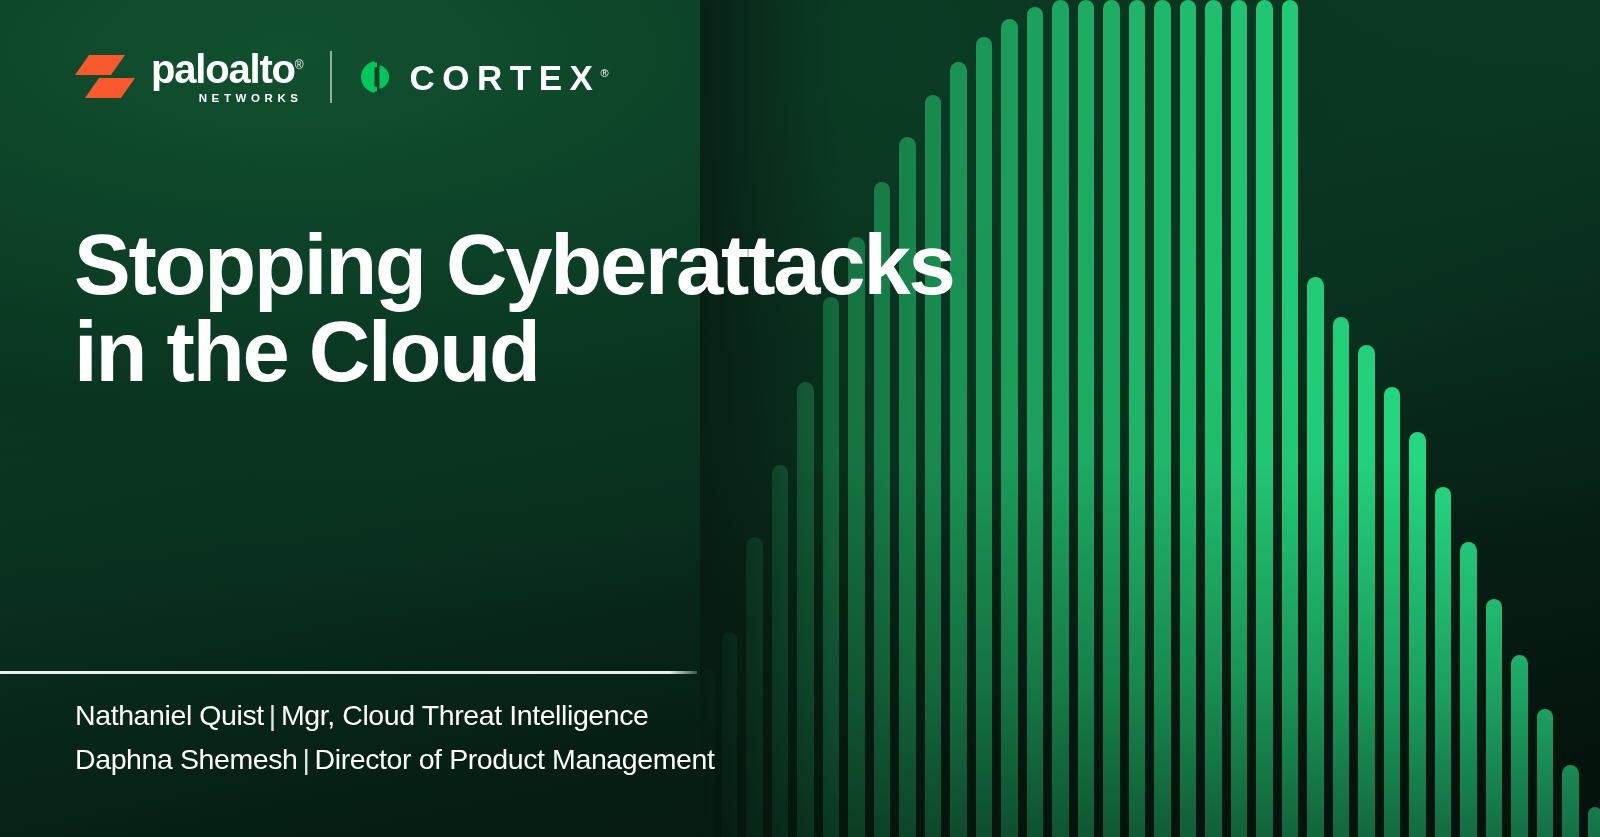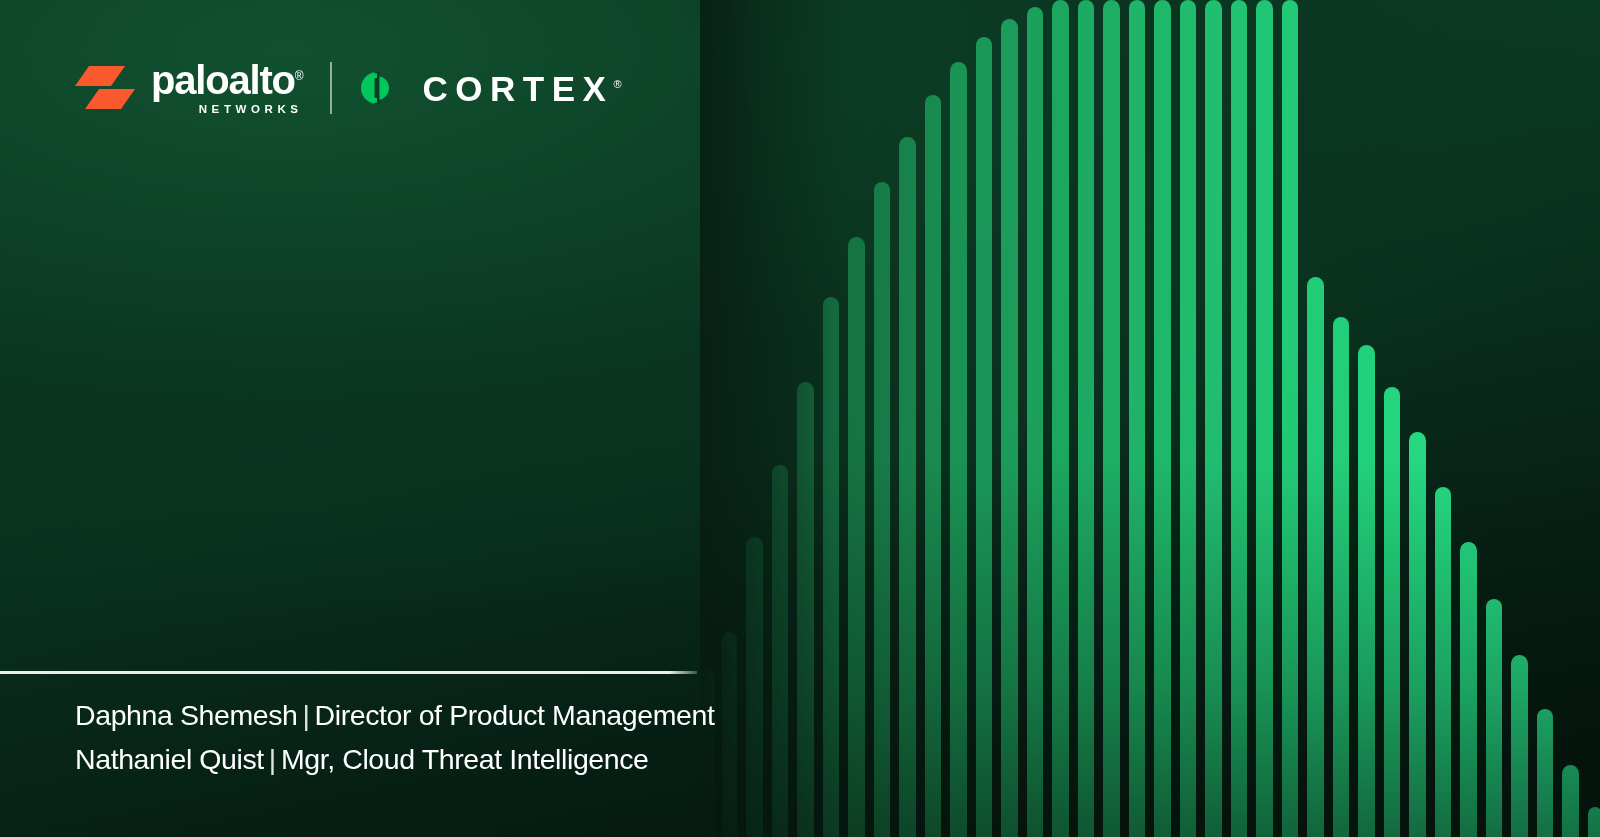--- a/index.html
+++ b/index.html
@@ -54,21 +54,21 @@
     pointer-events: none;
     background: linear-gradient(180deg,
         rgba(4,18,11,0) 55%,
         rgba(4,18,11,0.28) 82%,
         rgba(4,18,11,0.55) 100%);
   }
 
   
   .logo-row {
     position: absolute;
-    top: 57px;
+    top: 46px;
     left: 75px;
     display: flex;
     align-items: center;
     height: 62px;
   }
   .pan-logo { display: flex; align-items: center; }
   .pan-mark { width: 63px; height: 44px; flex: none; }
   .pan-word {
     margin-left: 13px;
     display: flex;
@@ -100,21 +100,21 @@
   .logo-sep {
     width: 2px;
     height: 52px;
     background: rgba(255,255,255,0.55);
     margin: 0 27px 0 26px;
     flex: none;
   }
   .cortex-logo { display: flex; align-items: center; }
   .cortex-mark { width: 36px; height: 36px; flex: none; }
   .cortex-word {
-    margin-left: 28px;
+    margin-left: 15px;
     font-size: 35px;
     font-weight: bold;
     color: #ffffff;
     letter-spacing: 7.5px;
     line-height: 1;
   }
   .cortex-reg {
     font-size: 11px;
     vertical-align: super;
     font-weight: normal;
@@ -248,22 +248,24 @@
         <rect x="15.5" y="2" width="5" height="32" fill="#0b3d24"></rect>
         <path d="M18 3.2 A14.8 14.8 0 0 0 18 32.8 L18 28 A10 10 0 0 1 18 8 Z" fill="#00C65E"></path>
         <path d="M20.8 8.6 A10 10 0 0 1 20.8 27.4 L20.8 8.6 Z" fill="#00C65E"></path>
       </svg>
       <div class="cortex-word"><span>CORTEX</span><span class="cortex-reg">®</span></div>
     </div>
 
   </div>
 
   <div class="headline">
+    <h1 class="title">Stopping Cyberattacks
+in the Cloud</h1>
   </div>
 
   <div class="divider"></div>
 
   <div class="presenters">
+    <div class="presenter"><span>Nathaniel Quist</span><span class="pbar">|</span><span>Mgr, Cloud Threat Intelligence</span></div>
     <div class="presenter"><span>Daphna Shemesh</span><span class="pbar">|</span><span>Director of Product Management</span></div>
-    <div class="presenter"><span>Nathaniel Quist</span><span class="pbar">|</span><span>Mgr, Cloud Threat Intelligence</span></div>
   </div>
 
 </div>
 
 </body></html>

